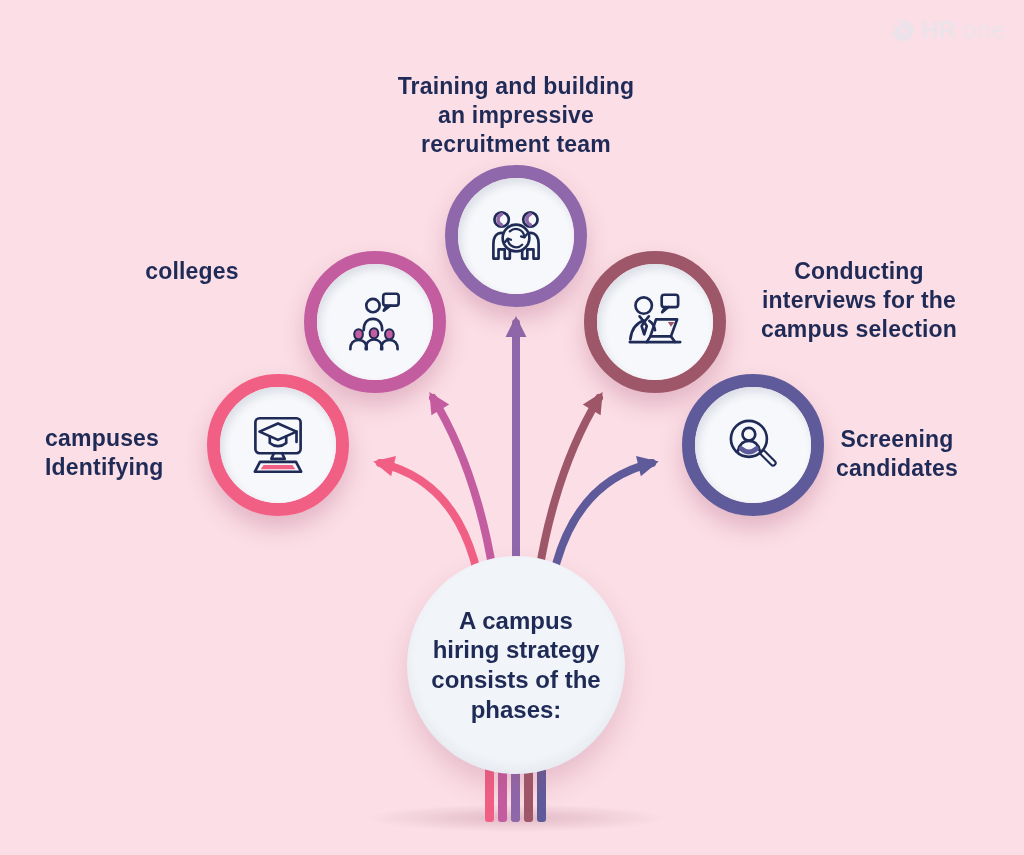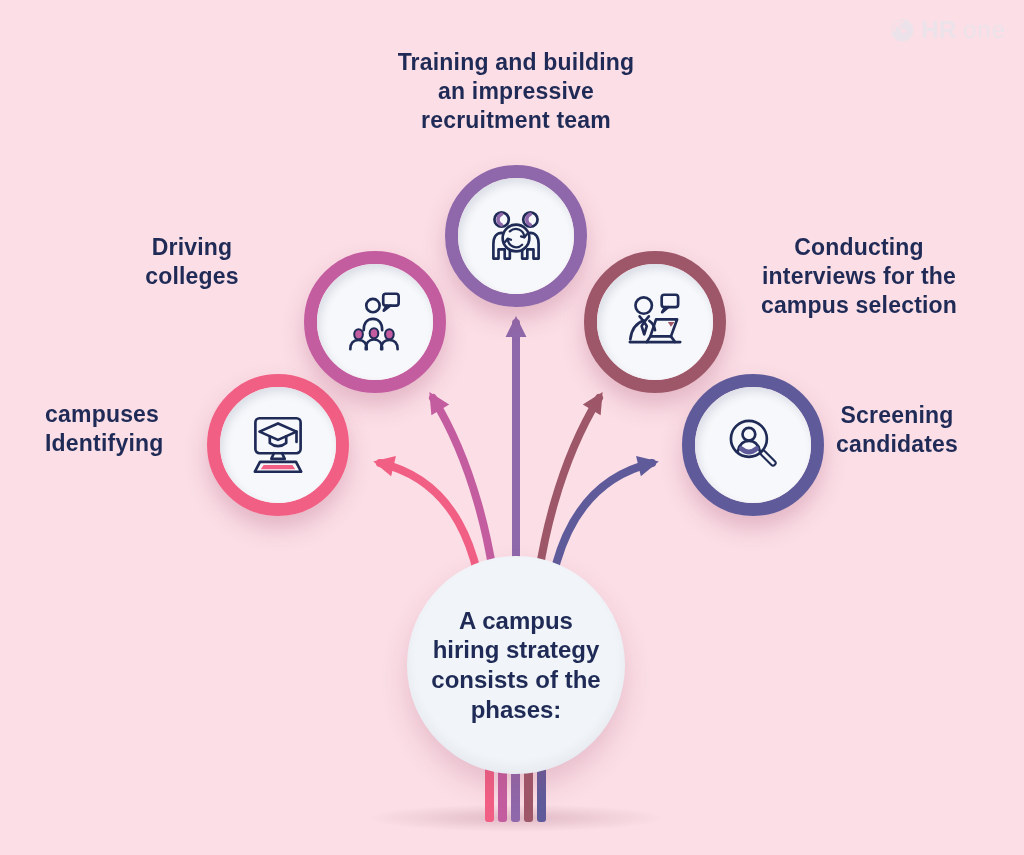--- a/index.html
+++ b/index.html
@@ -46,21 +46,21 @@
   .icon .fw  { fill:var(--node-inner,#F6F8FB); stroke:var(--ink,#1F2B56); stroke-width:2.6; stroke-linejoin:round; }
   .icon .ac  { stroke:none; }
   .icon .acl { fill:none; stroke-width:4.6; stroke-linecap:round; }
   .icon .acs { stroke:var(--ink,#1F2B56); stroke-width:2; }
   .icon .hl  { fill:none; stroke:var(--node-inner,#F6F8FB); stroke-width:3; stroke-linecap:round; }
   .icon .hb  { fill:none; stroke:var(--ink,#1F2B56); stroke-width:7; stroke-linecap:round; }
 
   
   .label {
     position:absolute; z-index:4; color:var(--ink,#1F2B56);
-    font-size:23px; font-weight:bold; line-height:1.27; text-align:center; letter-spacing:0.2px;
+    font-size:23px; font-weight:bold; line-height:1.27; text-align:center; letter-spacing:0.2px;margin-top:24px;
   }
   .label.align-left { text-align:left; }
 
   
   .logo {
     position:absolute; top:16px; right:18px; z-index:4;
     display:flex; align-items:center; gap:6px;
     color:var(--logo-color,#EBE3E9); font-size:24px;
   }
   .logo .hr  { font-weight:800; letter-spacing:0.5px; }
@@ -191,21 +191,20 @@
     </div>
   </div>
 
   <div class="label" style="left:356px; top:48px; width:320px">
     <div>Training and building</div>
     <div>an impressive</div>
     <div>recruitment team</div>
   </div>
 
   <div class="label" style="left:87px; top:233px; width:210px">
-    <div>Driving</div>
     <div>colleges</div>
   </div>
 
   <div class="label" style="left:745px; top:233px; width:228px">
     <div>Conducting</div>
     <div>interviews for the</div>
     <div>campus selection</div>
   </div>
 
   <div class="label align-left" style="left:45px; top:400px; width:200px">

